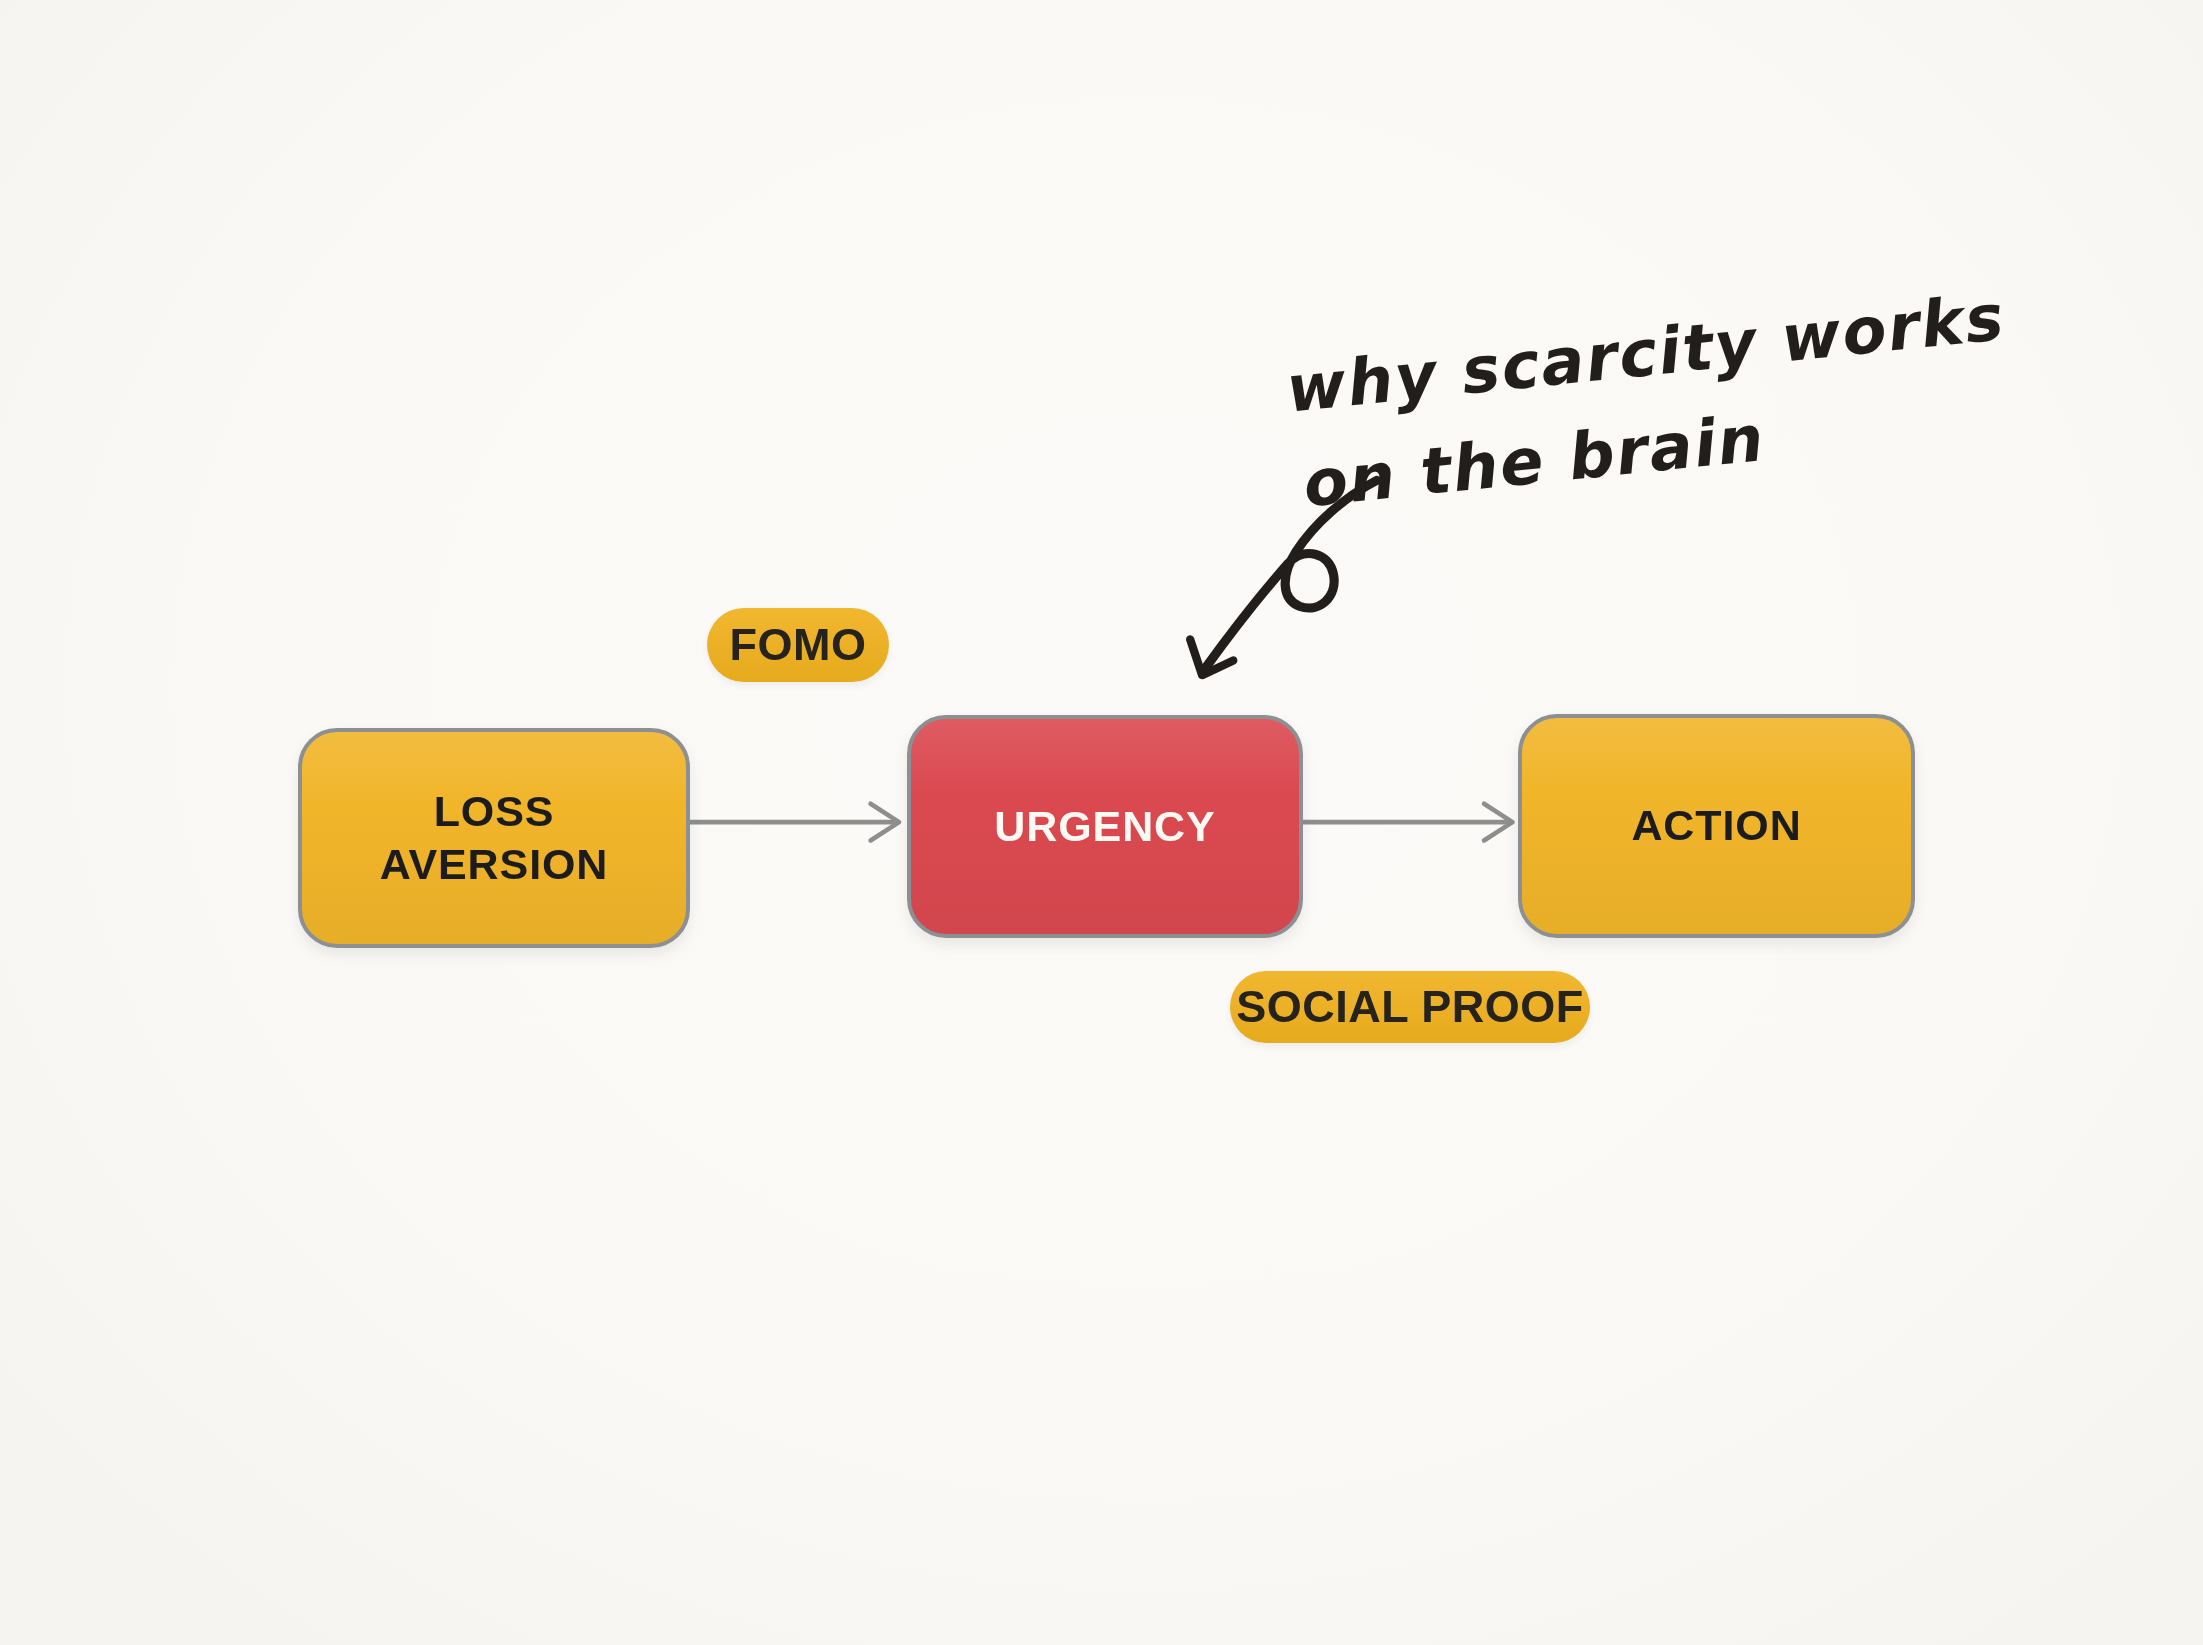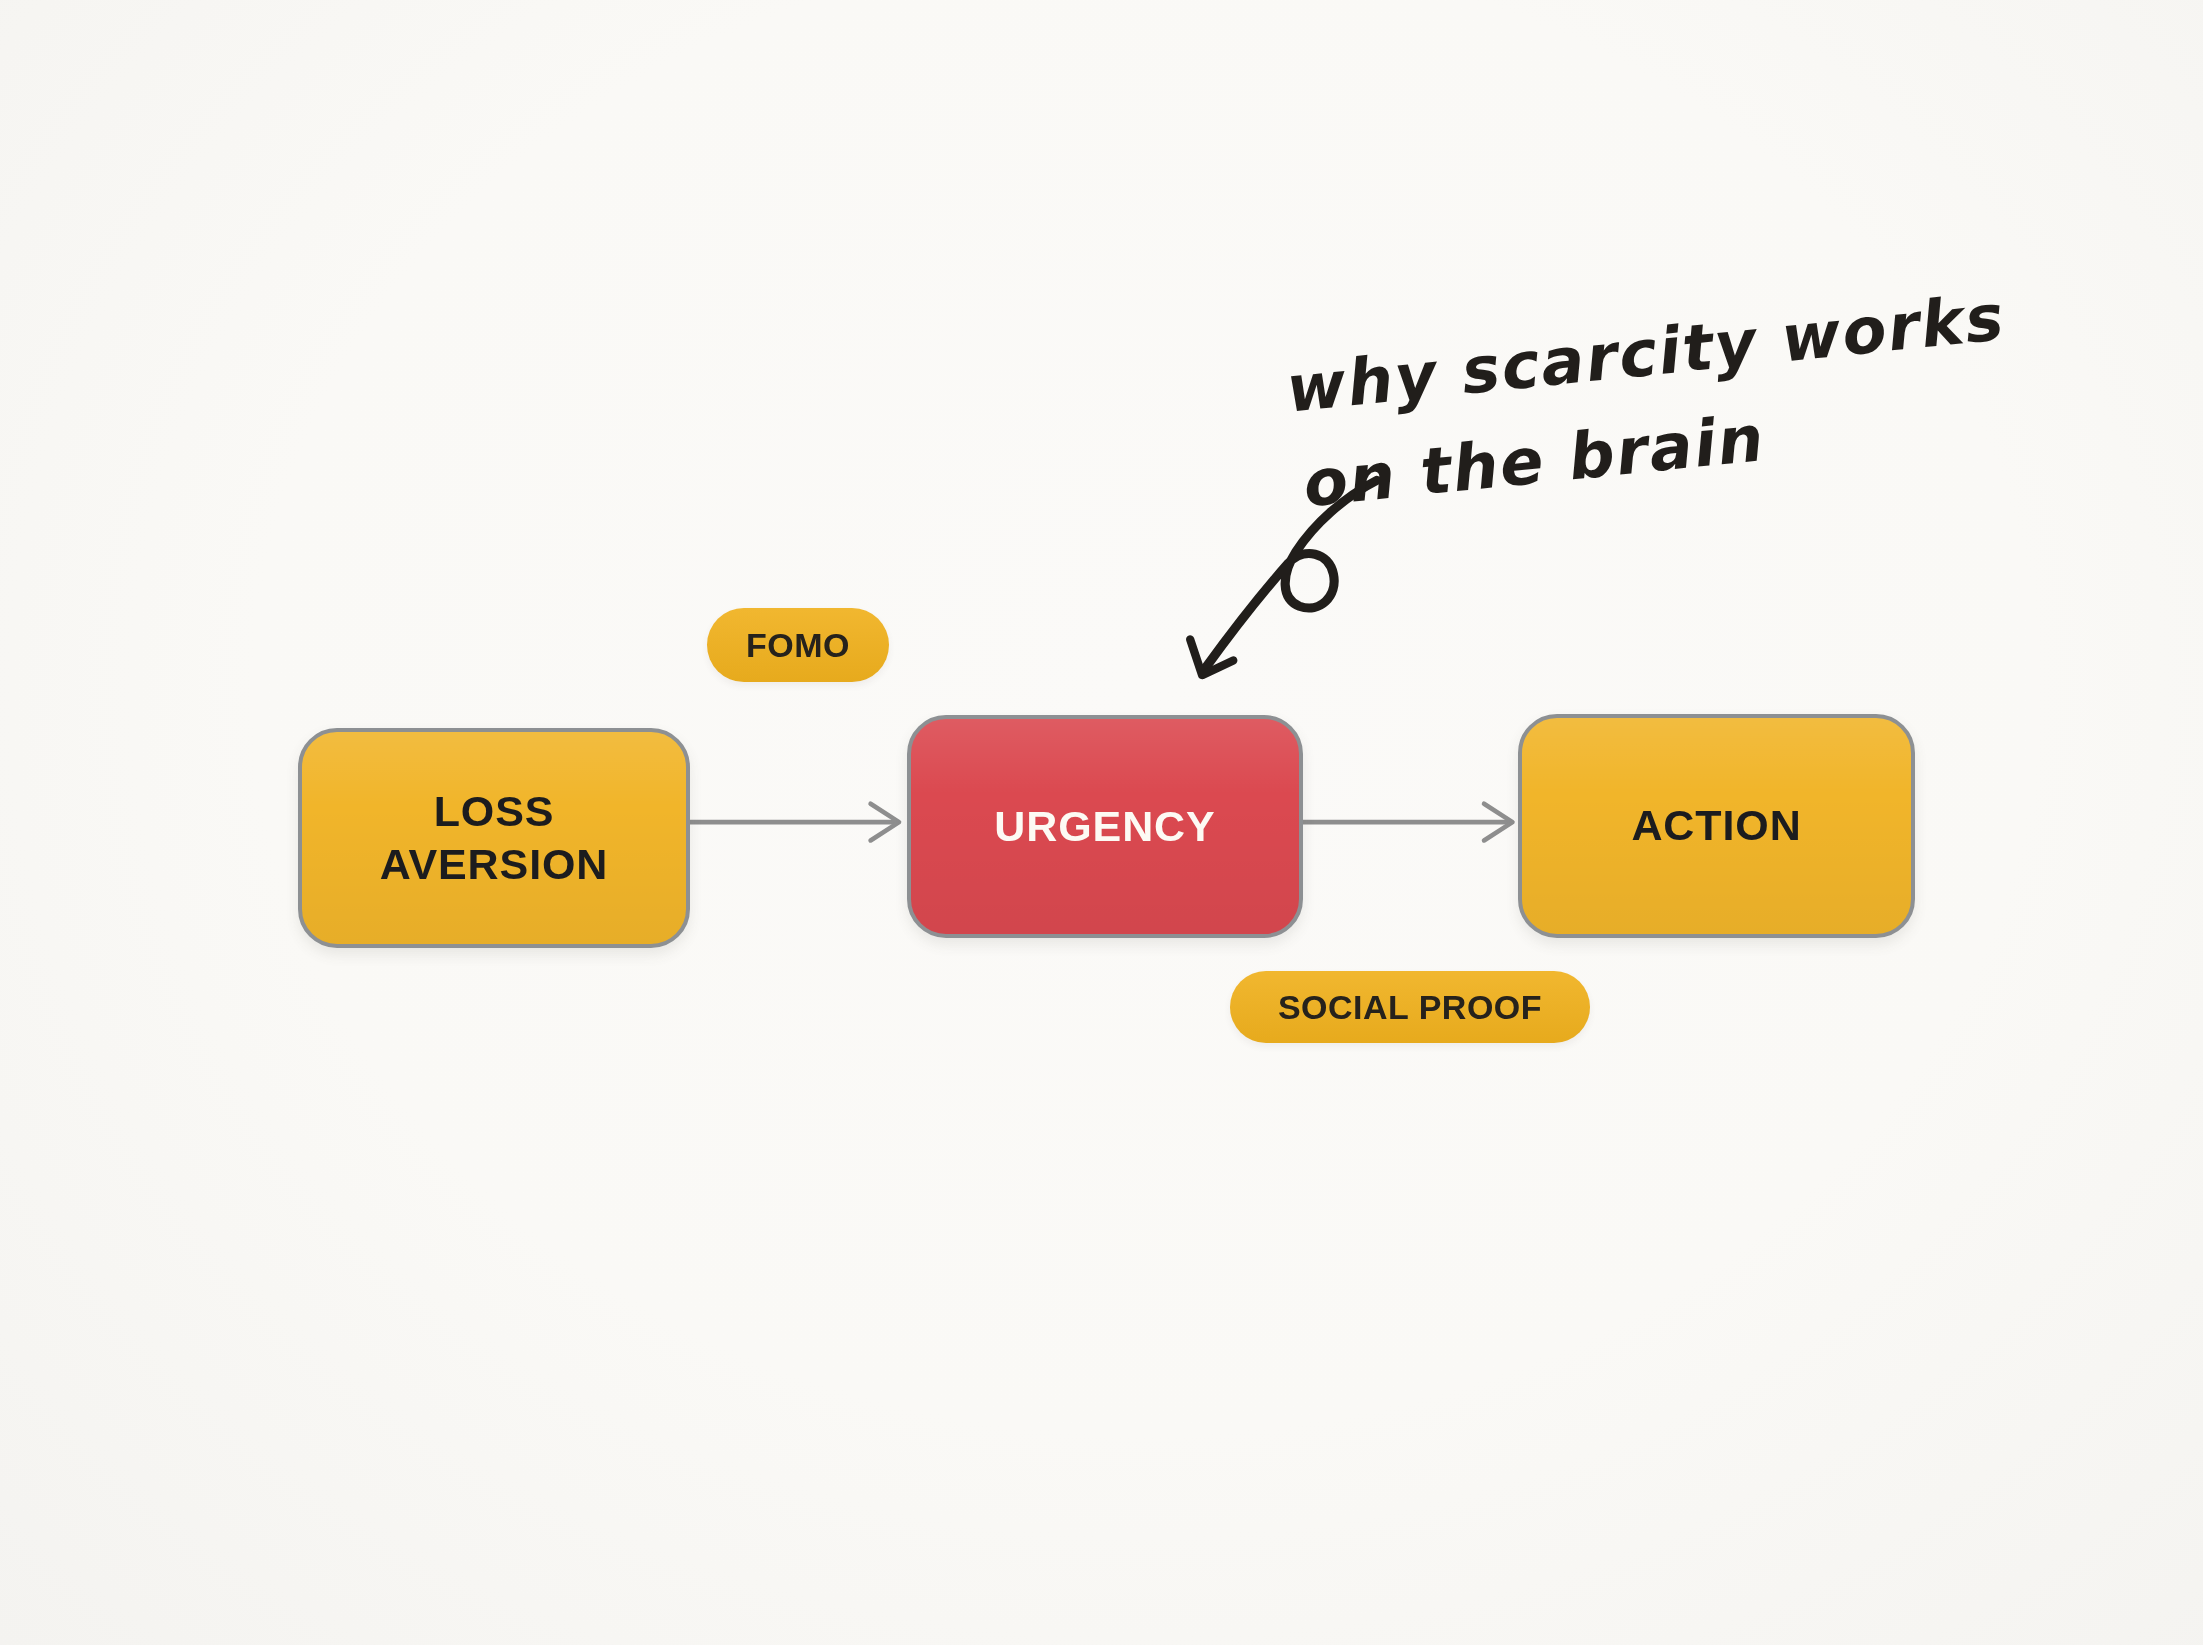--- a/index.html
+++ b/index.html
@@ -48,21 +48,21 @@
     position: absolute;
     border-radius: 42px;
     display: flex;
     align-items: center;
     justify-content: center;
     background-image: linear-gradient(180deg, rgba(255,255,255,0.08), rgba(0,0,0,0.04));
     box-shadow: 0 3.7px 7.3px rgba(80,75,65,0.07);
   }
   .badge-label {
     font-weight: bold;
-    font-size: 34px;
+    font-size: 45px;
     letter-spacing: 0.5px;
   }
   #badge-fomo         { left: 707px;  top: 608px;  width: 182px; height: 74px; }
   #badge-social-proof { left: 1230px; top: 971px; width: 360px; height: 72px; }
   
   .annotation {
     position: absolute;
     left: 1282px;
     top: 342px;
     transform: rotate(-5.8deg);

